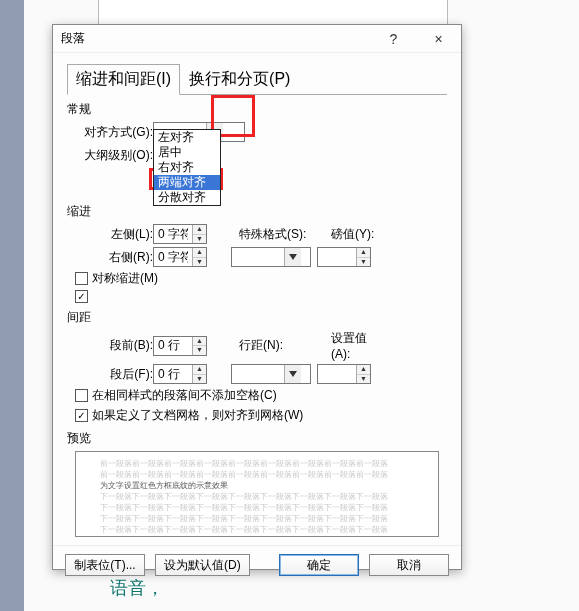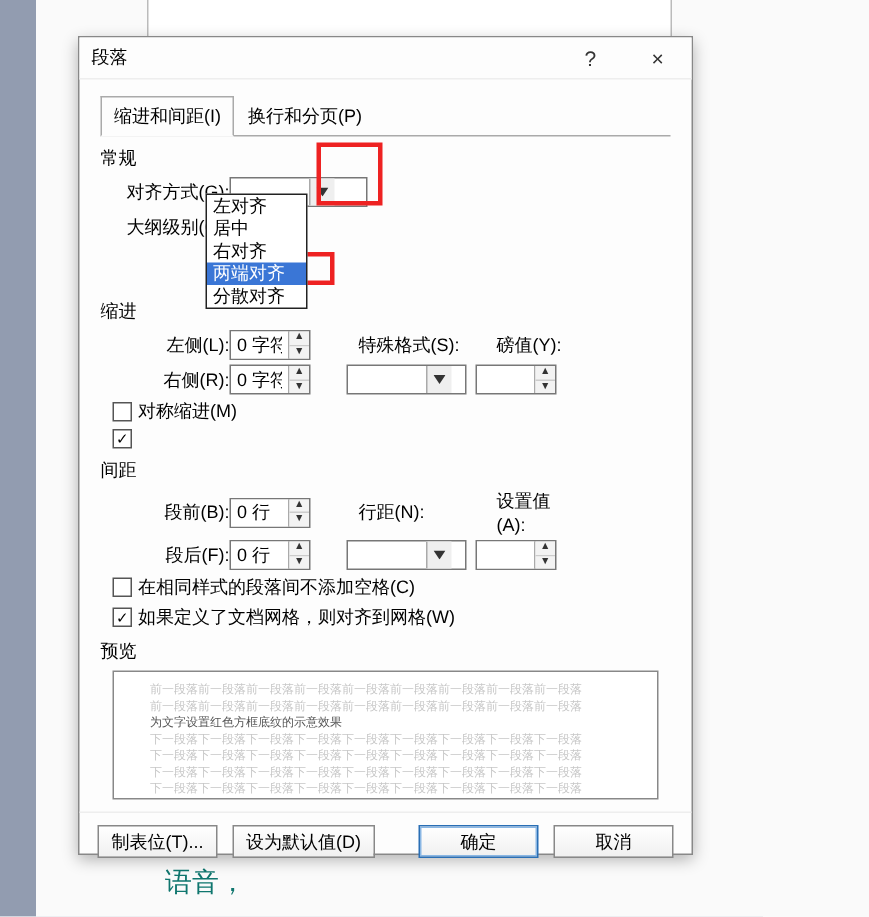--- a/index.html
+++ b/index.html
@@ -80,21 +80,21 @@
     border-bottom: 1px solid #aaa;
     margin-bottom: 6px;
   }
   .tab {
     padding: 4px 8px;
     border: 1px solid transparent;
     border-bottom: none;
     background: transparent;
     position: relative;
     top: 1px;
-    font-size: 12px;
+    font-size: 16px;
   }
   .tab.active {
     background: #fdfdfd;
     border: 1px solid #aaa;
     border-bottom: 1px solid #fdfdfd;
   }
   .section-head {
     font-size: 12px;
     color: #000;
     margin: 6px 0 4px 0;
@@ -274,21 +274,21 @@
       </div>
     </div>
 
     <div class="row">
       <span class="label">大纲级别(O):</span>
       <div class="dropdown" style="width:50px; visibility:hidden;">
         <span></span>
       </div>
     </div>
 
-    <div class="ddlist" style="left:84px; top:76px; width:68px;">
+    <div class="ddlist" style="left:100px; top:76px; width:68px;">
       <div>左对齐</div>
       <div>居中</div>
       <div>右对齐</div>
       <div class="sel">两端对齐</div>
       <div>分散对齐</div>
     </div>
 
     <div class="section-head" style="margin-top:38px;">缩进</div>
 
     <div class="row">

